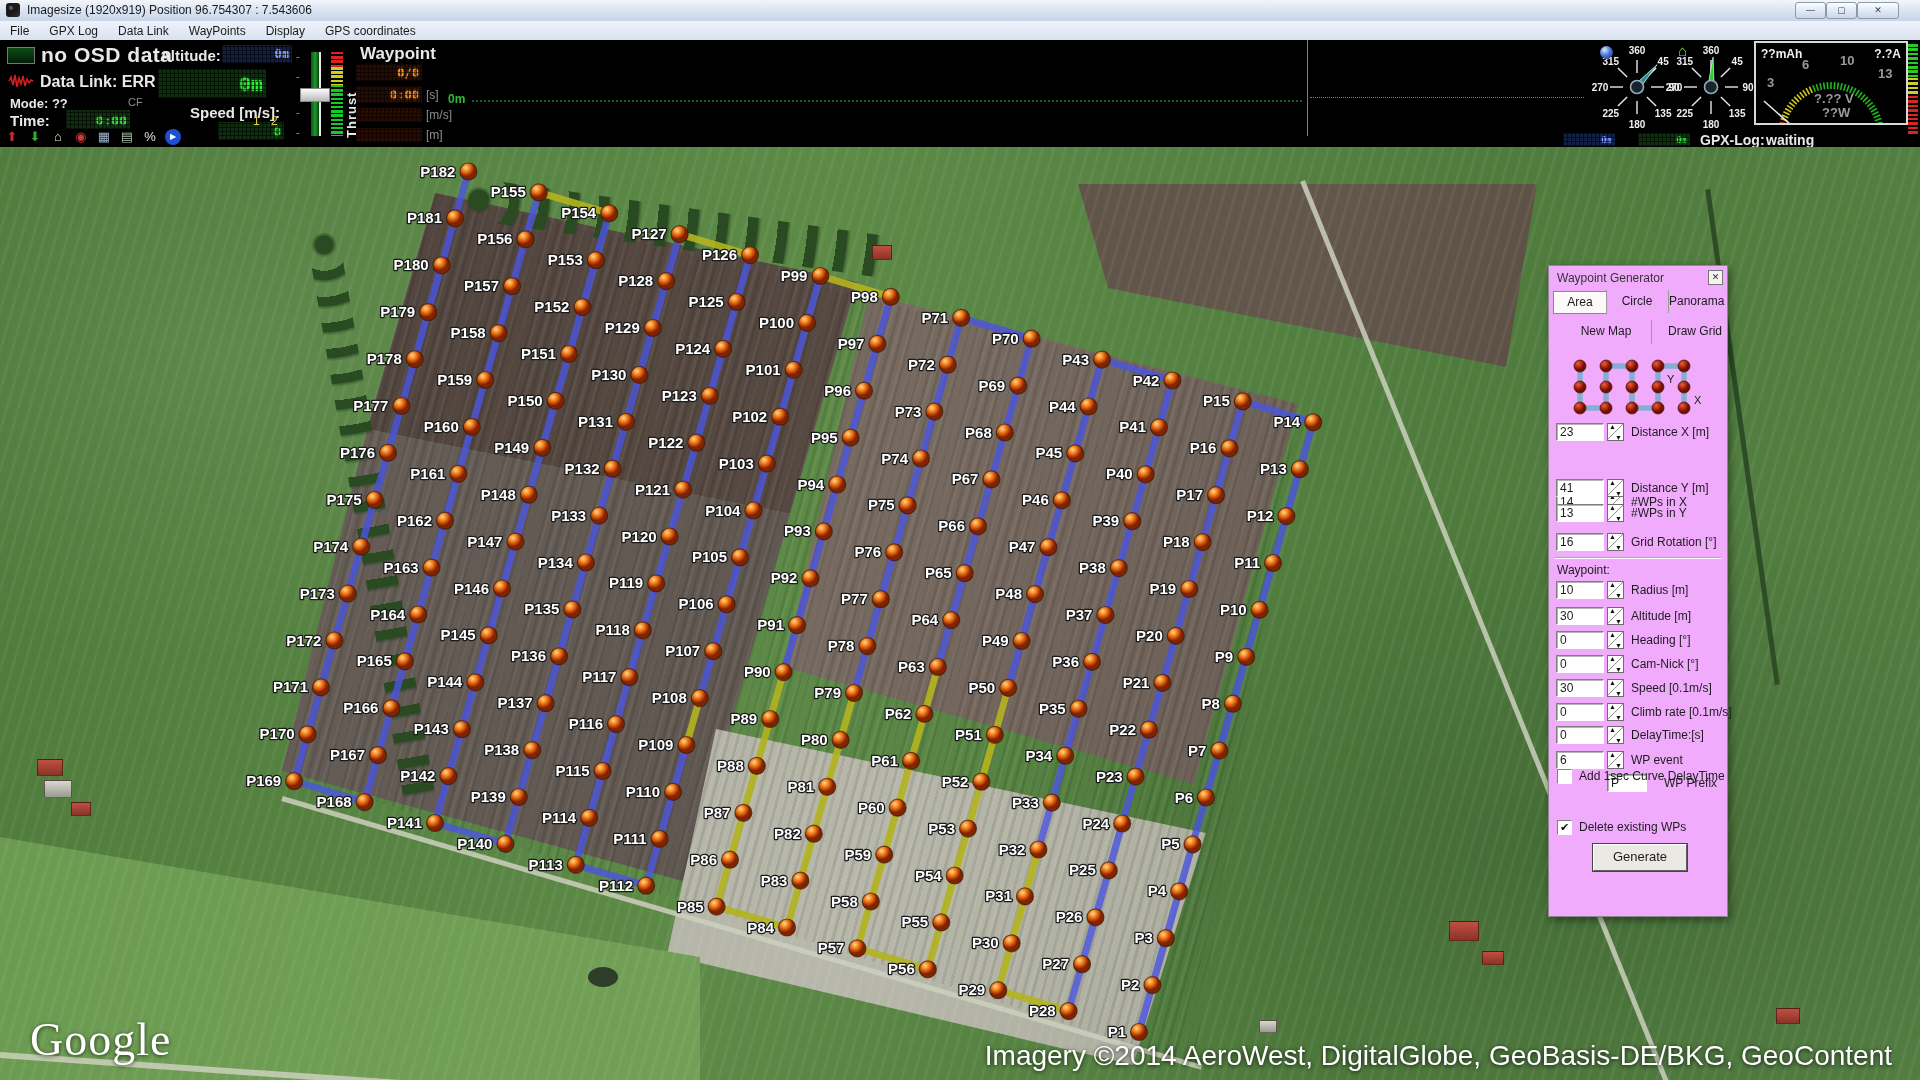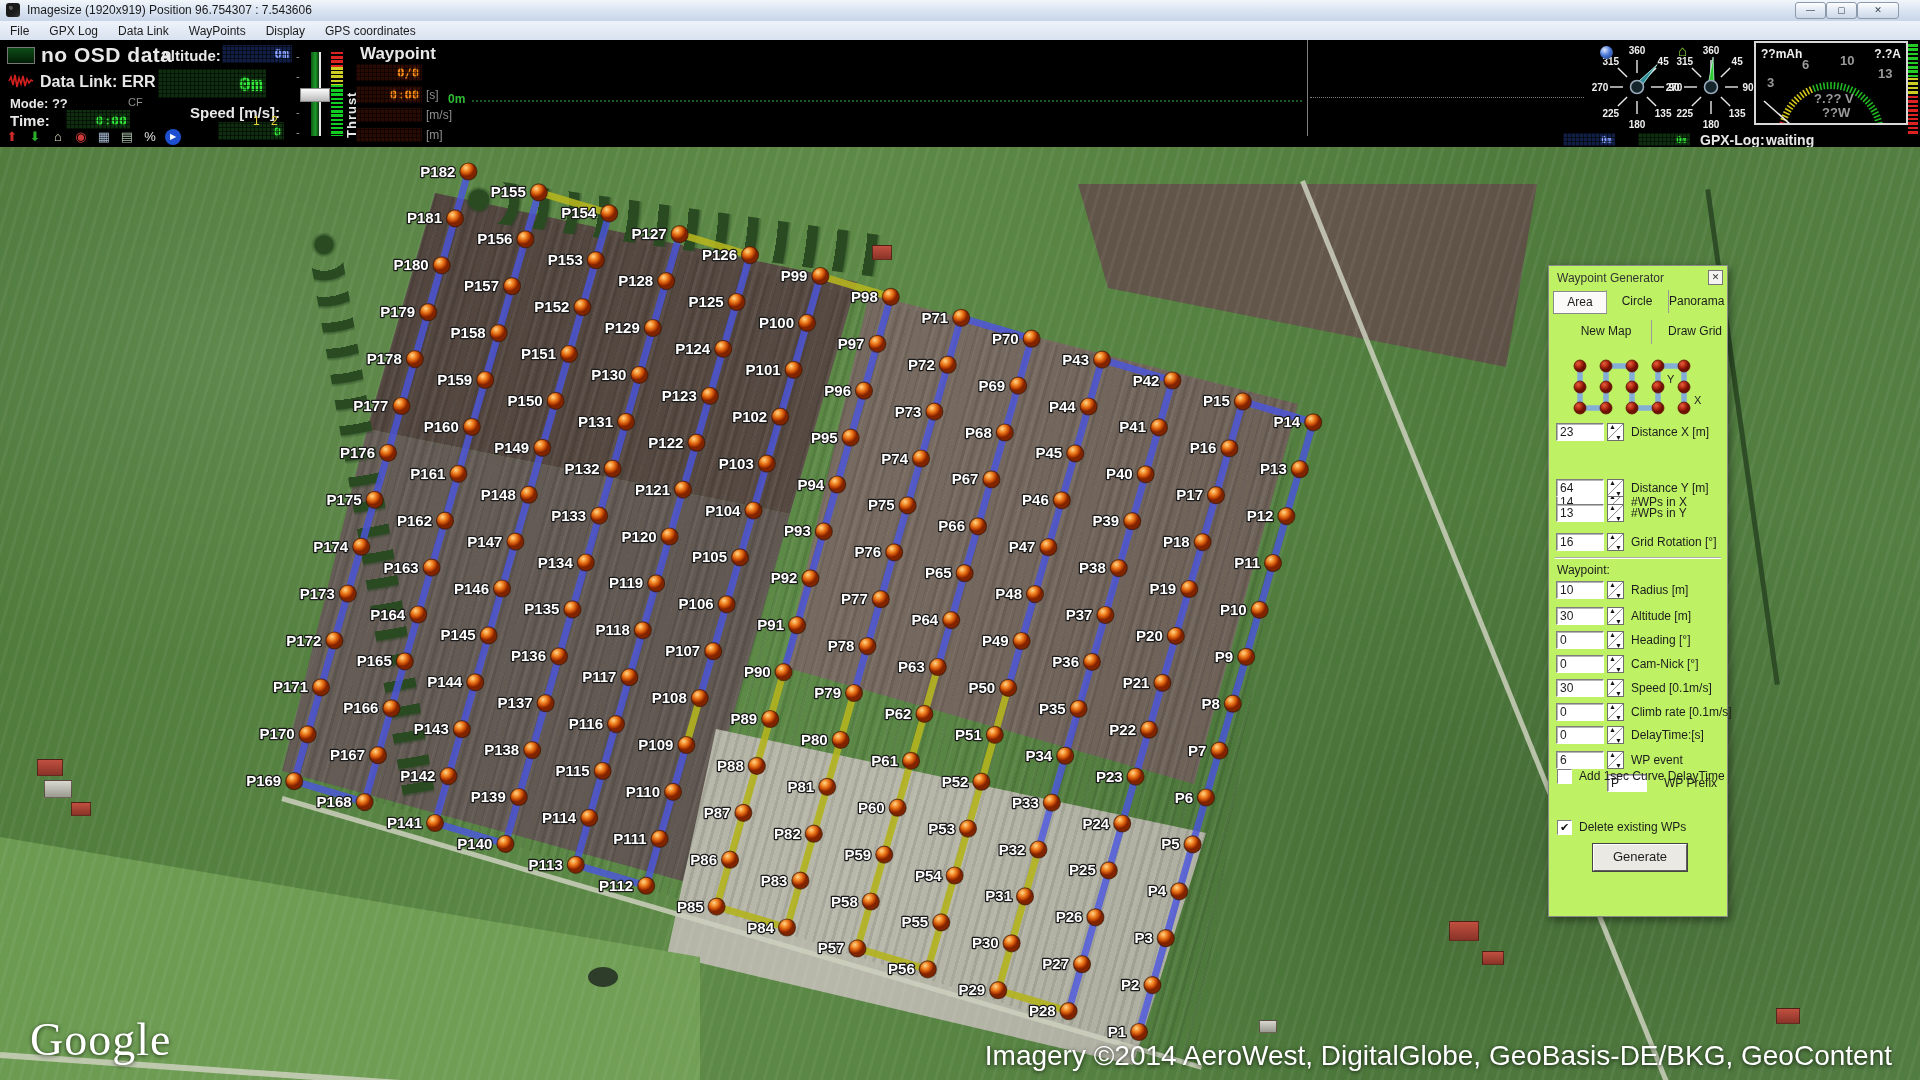--- a/index.html
+++ b/index.html
@@ -141,21 +141,21 @@
   .house.gray{background:linear-gradient(#d8d8d0,#9a9a90);}
   #pond{position:absolute;left:588px;top:820px;width:30px;height:20px;border-radius:50%;background:#2e3d2a;}
   #hedge-right{left:1740px;top:40px;width:5px;height:500px;background:#2e4d26;transform:rotate(-8deg);}
 
   #wp-svg{position:absolute;left:0;top:0;}
   #google-logo{left:30px;bottom:14px;font-size:46px;color:#fff;letter-spacing:1px;
     font-weight:500;text-shadow:0 1px 4px rgba(0,0,0,.7);font-family:"Liberation Serif",serif;}
   #attribution{right:28px;bottom:8px;font-size:28px;color:#fff;text-shadow:0 1px 4px rgba(0,0,0,.8);}
 
   
-  #dialog{left:1548px;top:265px;width:178px;height:650px;background:#bef264;
+  #dialog{left:1548px;top:265px;width:178px;height:650px;background:#f0abfc;
     border:1px solid #8a8a8a;box-shadow:2px 3px 8px rgba(0,0,0,.45);font-size:12px;color:#1c1c1c;z-index:5;}
   #dlg-title{left:8px;top:5px;font-size:12px;color:#333;}
   #dlg-close{left:159px;top:4px;width:13px;height:13px;border:1px solid #777;background:#f4f3f0;
     font-size:9px;line-height:12px;text-align:center;color:#333;}
   #dlg-tabs{left:0px;top:22px;width:178px;height:26px;}
   .tab{position:absolute;top:3px;height:21px;line-height:21px;text-align:center;font-size:12px;}
   .tab.active{background:#fbfaf8;border:1px solid #8a8a8a;box-shadow:inset 1px 1px 0 #fff;}
   .tabsep{position:absolute;top:2px;width:1px;height:23px;background:#9a9a9a;}
   #dlg-buttons{left:13px;top:52px;width:178px;height:28px;}
   .dbtn{position:absolute;top:0;height:26px;line-height:26px;text-align:center;font-size:12px;width:88px;}
@@ -1049,21 +1049,21 @@
       </div>
       <div class="frow" style="top: 185px; margin-top: 42px;">
         <div class="finput">14</div>
         <div class="spin">
           <span class="su">▲</span>
           <span class="sd">▼</span>
         </div>
         <div class="flabel">#WPs in X</div>
       </div>
       <div class="frow" style="top: 213px;">
-        <div class="finput">64</div>
+        <div class="finput">41</div>
         <div class="spin">
           <span class="su">▲</span>
           <span class="sd">▼</span>
         </div>
         <div class="flabel">Distance Y [m]</div>
       </div>
       <div class="frow" style="top: 238px;">
         <div class="finput">13</div>
         <div class="spin">
           <span class="su">▲</span>

